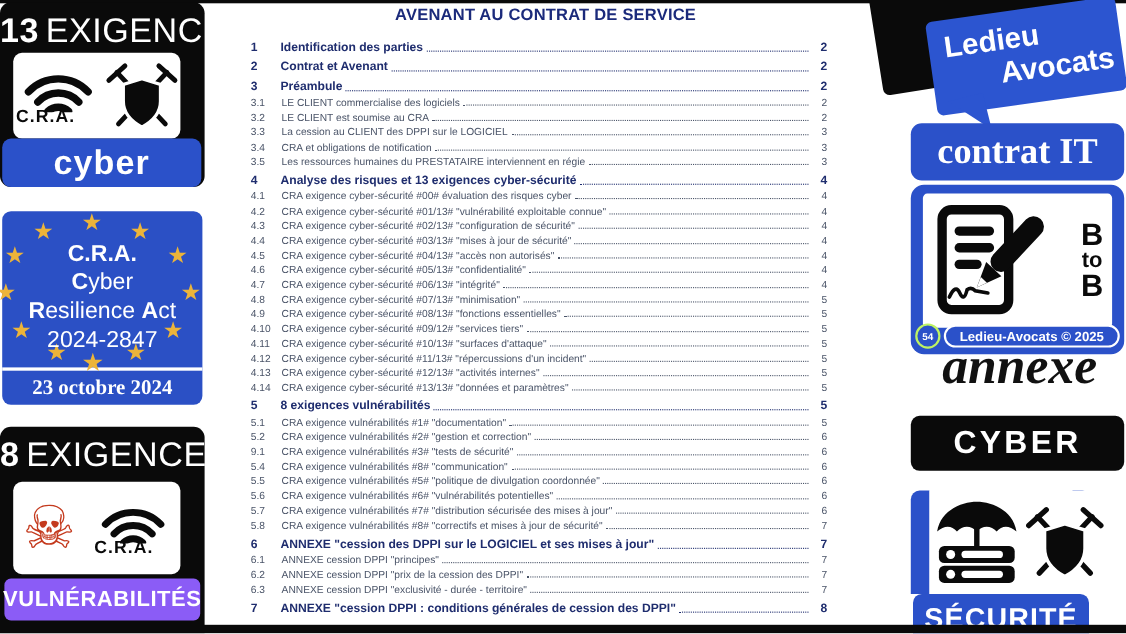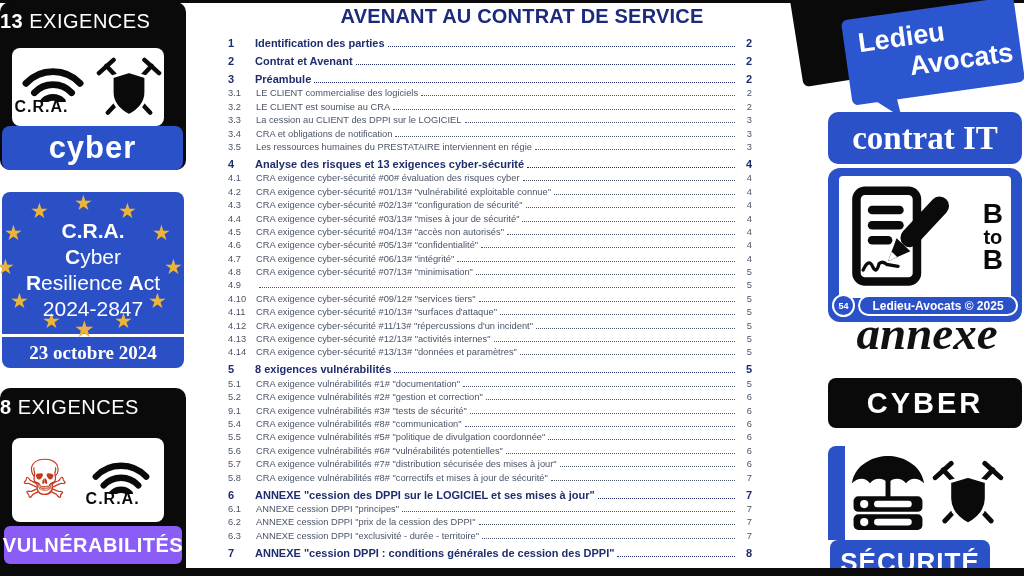--- a/index.html
+++ b/index.html
@@ -6,35 +6,35 @@
   .stage{position:relative;width:1024px;height:576px;overflow:hidden;
          font-family:"Liberation Sans",sans-serif;background:#fff;}
   .abs{position:absolute;}
 
   
   .topbar{left:0;top:0;width:1024px;height:3px;background:#0a0a0a;}
   .bottombar{left:0;top:568px;width:1024px;height:8px;background:#0a0a0a;}
 
   
   .doc-title{left:186px;top:5px;width:620px;text-align:center;
-    font-size:20px;font-weight:700;color:#1b2a7b;letter-spacing:.2px;margin-left:26px;}
+    font-size:15px;font-weight:700;color:#1b2a7b;letter-spacing:.2px;}
   .toc{left:228px;top:31px;width:524px;}
   .toc-row{display:flex;align-items:flex-end;}
   .toc-row.lvl1{height:18px;font-size:11px;font-weight:700;color:#1f2d6e;}
   .toc-row.lvl2{height:13.4px;font-size:9.3px;font-weight:400;color:#4a5468;}
   .toc-row .num{flex:0 0 27px;white-space:nowrap;}
   .toc-row.lvl2 .num{flex-basis:28px;}
   .toc-row .lbl{white-space:nowrap;}
   .toc-row .dots{flex:1;border-bottom:1.5px dotted currentColor;margin:0 3px 2px 3px;}
   .toc-row.lvl2 .dots{border-bottom-width:1px;}
   .toc-row .pg{flex:0 0 14px;text-align:right;white-space:nowrap;}
 
   
   .blockA{left:0;top:2px;width:186px;height:168px;background:#0a0a0a;border-radius:10px;}
-  .badge-line{width:100%;text-align:left;color:#fff;font-size:20px;padding-top:8px;
+  .badge-line{width:100%;text-align:center;color:#fff;font-size:31px;padding-top:8px;
     letter-spacing:.5px;white-space:nowrap;}
   .badge-line .bignum{font-weight:800;margin-right:6px;}
   .badge-line .rest{font-weight:400;}
   .iconbox{position:absolute;background:#fff;border-radius:8px;display:flex;
     align-items:center;justify-content:space-around;}
   .iconboxA{left:12px;top:46px;width:152px;height:78px;}
   .wifi-group{display:flex;flex-direction:column;align-items:flex-start;}
   .cra-txt{font-weight:800;font-size:16px;color:#0a0a0a;margin-top:-4px;letter-spacing:1px;}
   .cyber-badge{position:absolute;left:2px;right:3px;top:124px;height:44px;background:#2b51c9;
     border-radius:8px;display:flex;align-items:center;justify-content:center;
@@ -78,21 +78,21 @@
 
   .btob-frame{left:828px;top:168px;width:194px;height:154px;background:#2b51c9;border-radius:12px;}
   .btob-white{position:absolute;left:11px;top:8px;width:172px;height:122px;background:#fff;
     border-radius:4px;display:flex;align-items:center;justify-content:space-between;
     padding:0 8px;box-sizing:border-box;}
   .btob-col{display:flex;flex-direction:column;align-items:center;color:#0a0a0a;
     font-weight:800;line-height:.95;}
   .btob-col .big{font-size:28px;}
   .btob-col .to{font-size:20px;}
   .btob-bottom{position:absolute;left:4px;right:4px;bottom:5px;height:23px;display:flex;align-items:center;}
-  .circle54{width:19px;height:19px;border-radius:50%;background:#2b51c9;border:2px solid #ffffff;
+  .circle54{width:19px;height:19px;border-radius:50%;background:#2b51c9;border:2px solid #bef264;
     color:#fff;font-size:9px;font-weight:700;display:flex;align-items:center;justify-content:center;}
   .copy-pill{flex:1;margin-left:3px;height:17px;background:#2b51c9;border:2px solid #fff;
     border-radius:11px;display:flex;align-items:center;justify-content:center;
     color:#fff;font-size:12px;font-weight:700;white-space:nowrap;}
 
   .annexe{left:830px;top:305px;width:194px;height:56px;display:flex;align-items:center;
     justify-content:center;font-family:"Liberation Serif",serif;font-style:italic;
     font-weight:600;font-size:47px;color:#111;}
   .cyber-panel{left:828px;top:378px;width:194px;height:50px;background:#0a0a0a;border-radius:8px;
     display:flex;align-items:center;justify-content:center;color:#fff;font-weight:800;
@@ -213,20 +213,21 @@
         <span class="pg">4</span>
       </div>
       <div class="toc-row lvl2">
         <span class="num">4.8</span>
         <span class="lbl">CRA exigence cyber-sécurité #07/13# "minimisation"</span>
         <span class="dots"></span>
         <span class="pg">5</span>
       </div>
       <div class="toc-row lvl2">
         <span class="num">4.9</span>
+        <span class="lbl">CRA exigence cyber-sécurité #08/13# "fonctions essentielles"</span>
         <span class="dots"></span>
         <span class="pg">5</span>
       </div>
       <div class="toc-row lvl2">
         <span class="num">4.10</span>
         <span class="lbl">CRA exigence cyber-sécurité #09/12# "services tiers"</span>
         <span class="dots"></span>
         <span class="pg">5</span>
       </div>
       <div class="toc-row lvl2">

